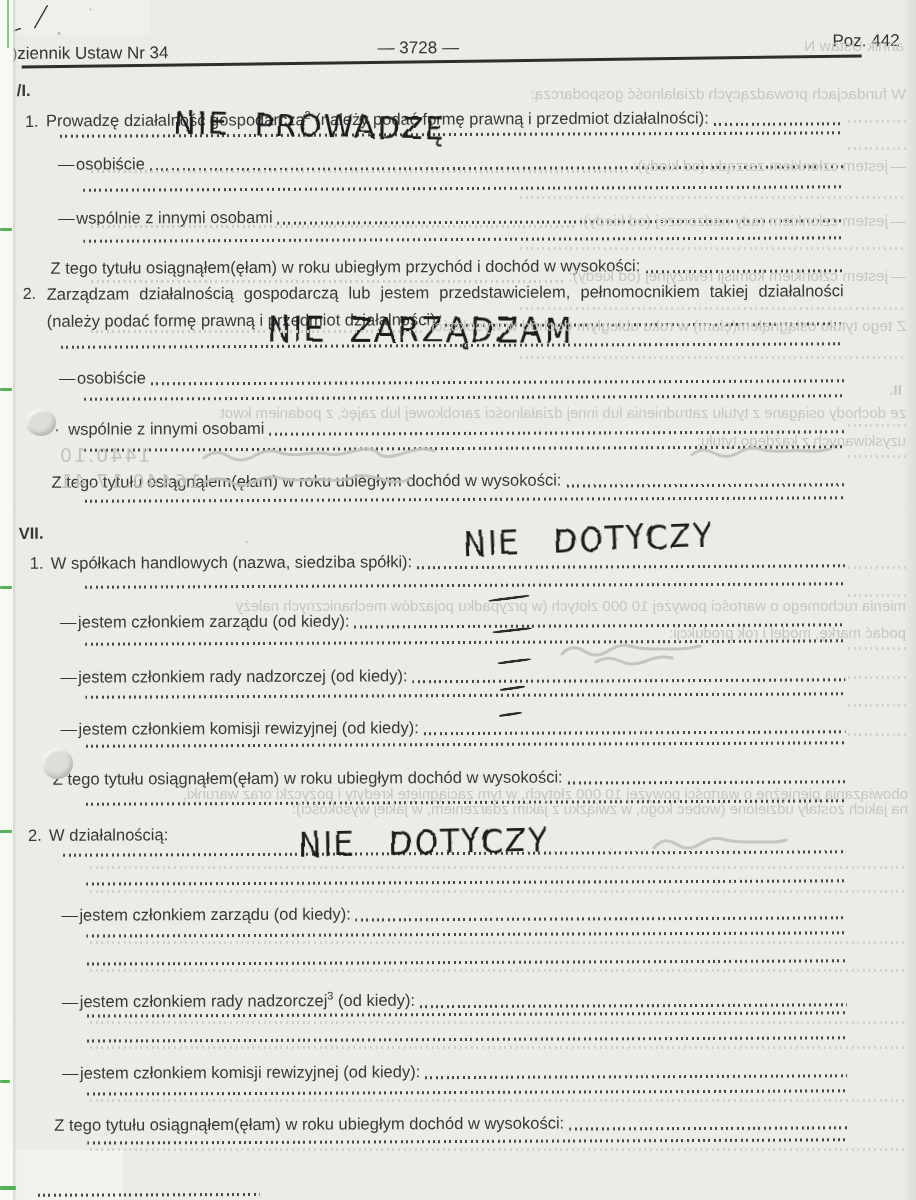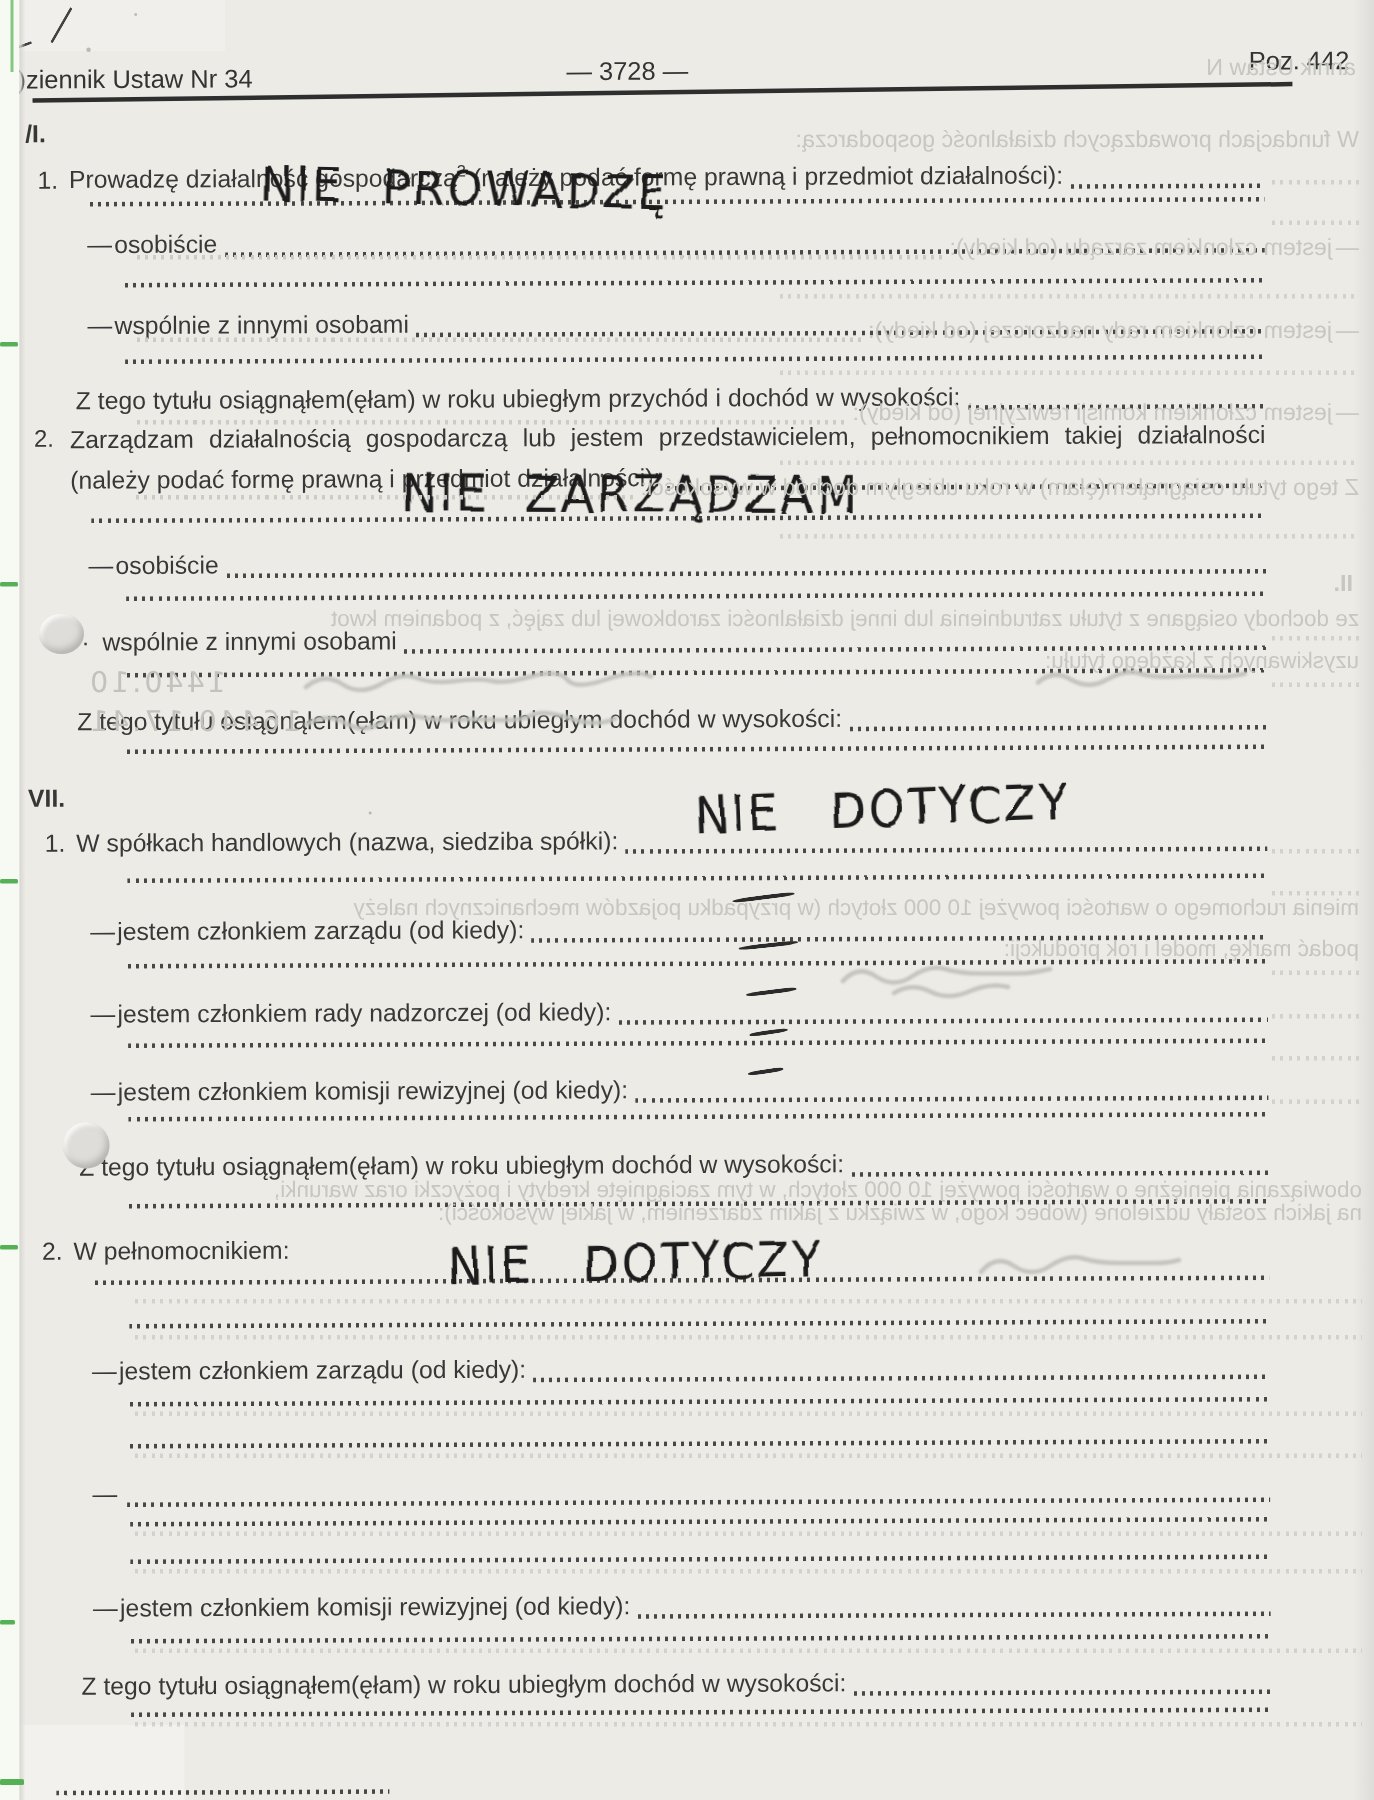--- a/index.html
+++ b/index.html
@@ -240,33 +240,34 @@
     </div>
     <div class="dotline" style="left:85px;right:71px;top:743px"></div>
     <div class="row" style="left:52px;right:71px;top:767px">
       <span>Z tego tytułu osiągnąłem(ęłam) w roku ubiegłym dochód w wysokości:</span>
       <div class="leader"></div>
     </div>
     <div class="dotline" style="left:85px;right:71px;top:801px"></div>
 
     <div class="row" style="left:27px;right:400px;top:823px">
       <span class="num">2.</span>
-      <span>W pełnomocnikiem:</span>
+      <span>W działalnością:</span>
     </div>
     <div class="dotline" style="left:62px;right:71px;top:852px"></div>
     <div class="dotline" style="left:85px;right:71px;top:881px"></div>
     <div class="row" style="left:60px;right:71px;top:903px">
       <span class="dash">—</span>
       <span>jestem członkiem zarządu (od kiedy):</span>
       <div class="leader"></div>
     </div>
     <div class="dotline" style="left:85px;right:71px;top:933px"></div>
     <div class="dotline" style="left:85px;right:71px;top:961px"></div>
     <div class="row" style="left:60px;right:71px;top:985px">
       <span class="dash">—</span>
+      <span><span>jestem członkiem rady nadzorczej</span><sup>3</sup><span> (od kiedy):</span></span>
       <div class="leader"></div>
     </div>
     <div class="dotline" style="left:85px;right:71px;top:1013px"></div>
     <div class="dotline" style="left:85px;right:71px;top:1038px"></div>
     <div class="row" style="left:60px;right:71px;top:1061px">
       <span class="dash">—</span>
       <span>jestem członkiem komisji rewizyjnej (od kiedy):</span>
       <div class="leader"></div>
     </div>
     <div class="dotline" style="left:85px;right:71px;top:1091px"></div>

